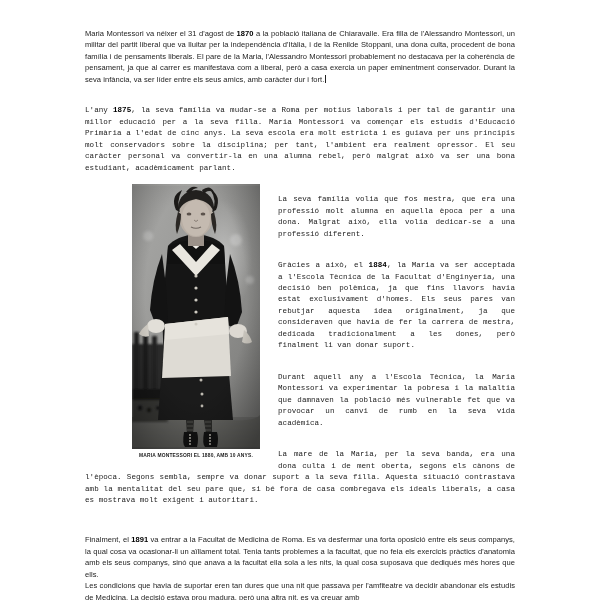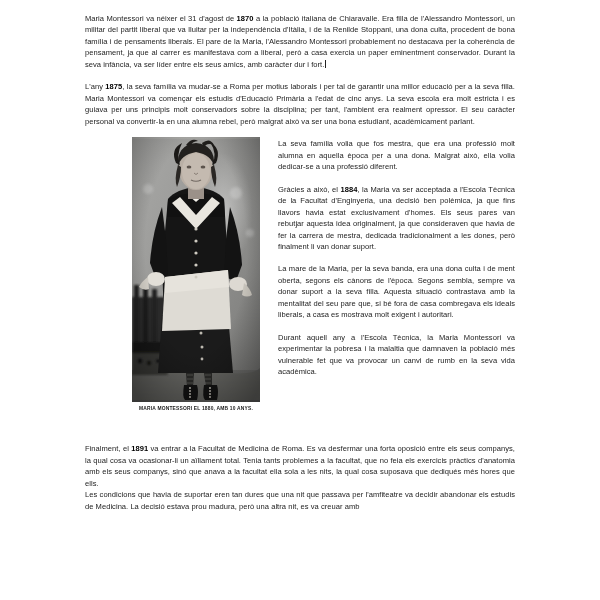--- a/index.html
+++ b/index.html
@@ -40,25 +40,26 @@
     line-height: 1.52;
     text-align: justify;
     color: #1c1c1c;
     margin: 0;
     letter-spacing: 0.005em;
     -webkit-hyphens: none;
     hyphens: none;
   }
 
   .para-lead {
-    margin-top: 13px;
+    margin-top: 28px;
   }
 
   .para-gap {
-    margin-top: 11px;
+    margin-top: 20px;
+    font-family: Liberation Mono, monospace;
   }
 
   b, .b {
     font-weight: bold;
     color: #000;
   }
 
   
   .caret {
     display: inline-block;
@@ -268,23 +269,23 @@
       </svg>
     </span>
     <figcaption class="figcaption">MARIA MONTESSORI EL 1880, AMB 10 ANYS.</figcaption>
   </figure>
 
   <div class="wrap-col">
     <p class="body-text para-gap">La seva família volia que fos mestra, que era una professió molt alumna en aquella època per a una dona. Malgrat això, ella volia dedicar-se a una professió diferent.</p>
 
     <p class="body-text para-gap"><span>Gràcies a això, el </span><b class="b">1884</b><span>, la Maria va ser acceptada a l'Escola Tècnica de la Facultat d'Enginyeria, una decisió ben polèmica, ja que fins llavors havia estat exclusivament d'homes. Els seus pares van rebutjar aquesta idea originalment, ja que consideraven que havia de fer la carrera de mestra, dedicada tradicionalment a les dones, però finalment li van donar suport.</span></p>
 
+    <p class="body-text para-gap">Durant aquell any a l'Escola Tècnica, la Maria Montessori va experimentar la pobresa i la malaltia que damnaven la població més vulnerable fet que va provocar un canvi de rumb en la seva vida acadèmica.</p>
+
     <p class="body-text para-gap">La mare de la Maria, per la seva banda, era una dona culta i de ment oberta, segons els cànons de l'època. Segons sembla, sempre va donar suport a la seva filla. Aquesta situació contrastava amb la mentalitat del seu pare que, si bé fora de casa combregava els ideals liberals, a casa es mostrava molt exigent i autoritari.</p>
-
-    <p class="body-text para-gap">Durant aquell any a l'Escola Tècnica, la Maria Montessori va experimentar la pobresa i la malaltia que damnaven la població més vulnerable fet que va provocar un canvi de rumb en la seva vida acadèmica.</p>
   </div>
 
   <div class="clearer"></div>
 
   <p class="body-text tail-para"><span>Finalment, el </span><b class="b">1891</b><span> va entrar a la Facultat de Medicina de Roma. Es va desfermar una forta oposició entre els seus companys, la qual cosa va ocasionar-li un aïllament total. Tenia tants problemes a la facultat, que no feia els exercicis pràctics d'anatomia amb els seus companys, sinó que anava a la facultat ella sola a les nits, la qual cosa  suposava que dediqués més hores que ells.</span></p>
 
   <p class="body-text tail-para2">Les condicions que havia de suportar eren tan dures que una nit que passava per l'amfiteatre va decidir abandonar els estudis de Medicina. La decisió estava prou madura, però una altra nit, es va creuar amb</p>
 
 </div>
 

